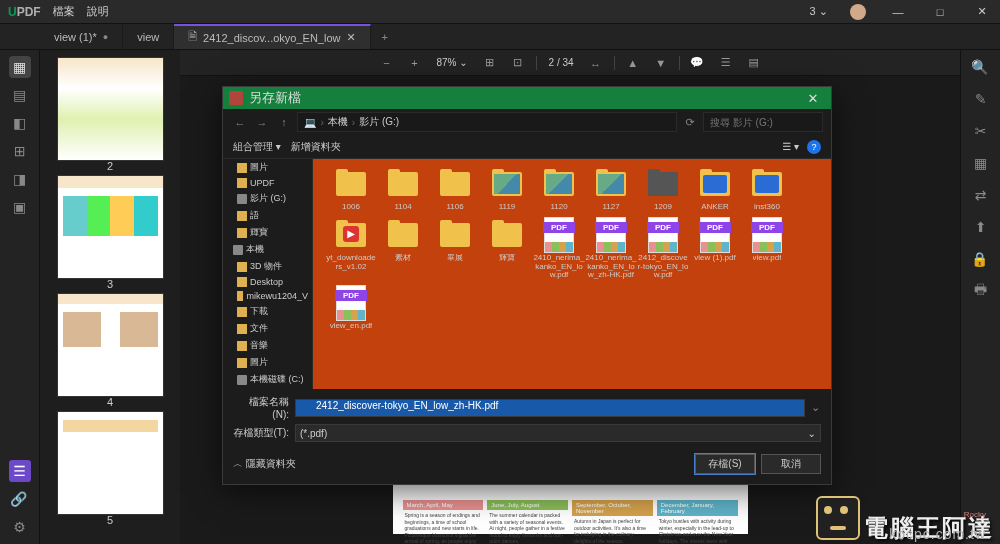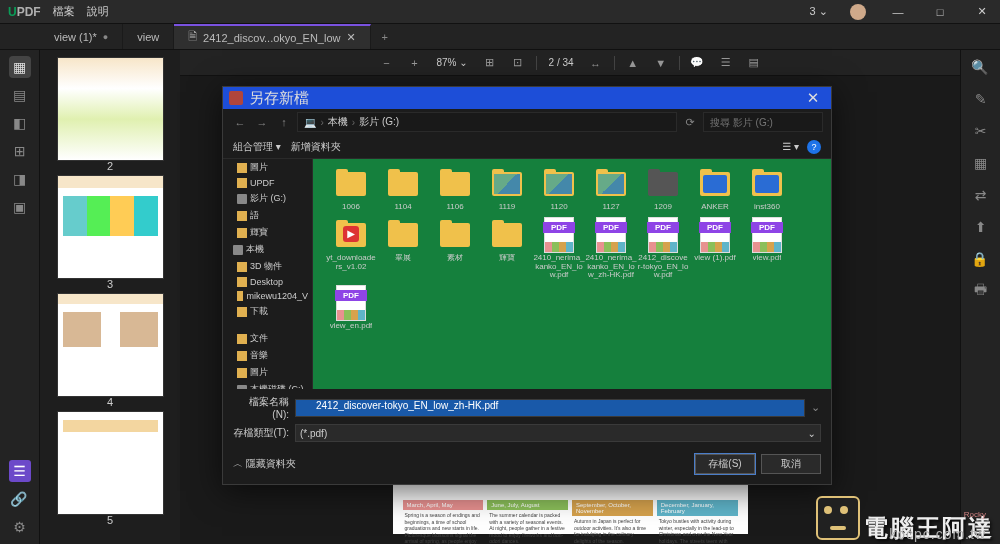--- a/index.html
+++ b/index.html
@@ -55,41 +55,41 @@
 .seasons { display:flex; margin-top:8px; padding:0 10px; gap:4px; }
 .season { flex:1; }
 .season-head { color:#fff; font-size:6px; padding:2px 4px; }
 .sh1 { background:#e89190; } .sh2 { background:#8bbf5a; } .sh3 { background:#d6a24d; } .sh4 { background:#5fb4c9; }
 .season-text { font-size:5px; color:#444; line-height:1.3; padding:2px; }
 
 .rightrail { width: 40px; background: #232323; display: flex; flex-direction: column; align-items: center; padding-top: 6px; gap: 10px; border-left: 1px solid #111; }
 
 
 .dialog-backdrop { position: absolute; left: 222px; top: 86px; width: 610px; background: #1c1c1c; box-shadow: 0 6px 30px rgba(0,0,0,0.6); border: 1px solid #3a3a3a; z-index: 50; }
-.dlg-title { height: 22px; background: #1d4ed8; display: flex; align-items: center; padding: 0 6px; font-size: 15px; color: #ddd; }
+.dlg-title { height: 22px; background: #15803d; display: flex; align-items: center; padding: 0 6px; font-size: 13px; color: #ddd; }
 .dlg-title .ico { width:14px; height:14px; background:#b0453b; margin-right:6px; border-radius:2px; }
 .dlg-title .close { margin-left:auto; width:24px; text-align:center; cursor:pointer; }
 .dlg-nav { height: 26px; display: flex; align-items: center; gap: 4px; padding: 0 8px; background: #1c1c1c; }
 .nav-arrow { width: 18px; height: 18px; display: flex; align-items: center; justify-content: center; color: #888; cursor:pointer; }
 .breadcrumb { display:flex; align-items:center; gap:4px; flex:1; background:#191919; height:20px; padding:0 6px; font-size:10px; color:#ccc; border:1px solid #2a2a2a; }
 .bc-sep { color:#666; }
 .search-box { width:120px; height:20px; background:#191919; border:1px solid #2a2a2a; color:#666; font-size:10px; padding:0 6px; }
 .dlg-toolbar { height:24px; display:flex; align-items:center; gap:10px; padding:0 10px; font-size:10px; color:#ccc; border-bottom:1px solid #2a2a2a; }
 .dlg-toolbar .tb-r { margin-left:auto; display:flex; gap:8px; align-items:center; }
 .help-ico { width:14px; height:14px; background:#1e73e8; border-radius:50%; color:#fff; display:flex; align-items:center; justify-content:center; font-size:9px; }
 
 .dlg-body { display:flex; height:230px; }
 .tree { width:90px; background:#1c1c1c; overflow-y:auto; border-right:1px solid #2a2a2a; font-size:9px; }
 .tree-item { display:flex; align-items:center; gap:3px; padding:2px 4px 2px 14px; color:#ccc; cursor:pointer; white-space:nowrap; overflow:hidden; }
 .tree-item .ti-ico { width:10px; height:10px; display:inline-block; background:#5a8fd4; }
 .ti-folder { background:#e0b050 !important; }
 .ti-drive { background:#888 !important; border-radius:1px; }
 .tree::-webkit-scrollbar { width:10px; } .tree::-webkit-scrollbar-thumb { background:#4a4a4a; }
 
-.files { flex:1; background:#15803d; padding:8px 4px 8px 12px; overflow-y:auto; display:flex; flex-wrap:wrap; align-content:flex-start; gap:0; }
+.files { flex:1; background:#c2410c; padding:8px 4px 8px 12px; overflow-y:auto; display:flex; flex-wrap:wrap; align-content:flex-start; gap:0; }
 .file-item { width:52px; display:flex; flex-direction:column; align-items:center; margin-bottom:6px; cursor:pointer; }
 .file-ico { width:34px; height:34px; display:flex; align-items:center; justify-content:center; position:relative; }
 .folder-ico { width:30px; height:24px; background:#f0c14b; border-radius:2px; position:relative; }
 .folder-ico::before { content:""; position:absolute; top:-3px; left:0; width:12px; height:5px; background:#f0c14b; border-radius:2px 2px 0 0; }
 .folder-ico.with-img::after { content:""; position:absolute; inset:2px; background:linear-gradient(135deg,#6a8 0 50%,#48a 50% 100%); }
 .folder-ico.dark { background:#555; }
 .folder-ico.dark::before { background:#555; }
 .folder-ico.app-red::after { content:"▶"; position:absolute; top:3px; left:7px; width:16px; height:16px; background:#d33; border-radius:3px; color:#fff; font-size:10px; display:flex; align-items:center; justify-content:center; }
 .folder-ico.blue-app::after { content:""; position:absolute; inset:3px; background:#2a6cd4; border-radius:2px; }
 .pdf-ico { width:28px; height:34px; background:#fff; position:relative; box-shadow:0 0 0 1px #ddd; }
@@ -311,21 +311,21 @@
           <span>Desktop</span>
         </div>
         <div class="tree-item" style="padding-left: 14px;">
           <span class="ti-ico ti-folder"></span>
           <span>mikewu1204_V</span>
         </div>
         <div class="tree-item" style="padding-left: 14px;">
           <span class="ti-ico ti-folder"></span>
           <span>下載</span>
         </div>
-        <div class="tree-item" style="padding-left: 14px; margin-top: 10px;">
+        <div class="tree-item" style="padding-left: 14px;">
           <span class="ti-ico ti-folder"></span>
           <span>文件</span>
         </div>
         <div class="tree-item" style="padding-left: 14px;">
           <span class="ti-ico ti-folder"></span>
           <span>音樂</span>
         </div>
         <div class="tree-item" style="padding-left: 14px;">
           <span class="ti-ico ti-folder"></span>
           <span>圖片</span>
@@ -394,27 +394,27 @@
         <div class="file-item">
           <div class="file-ico">
             <div class="folder-ico app-red"></div>
           </div>
           <div class="file-name">yt_downloaders_v1.02</div>
         </div>
         <div class="file-item">
           <div class="file-ico">
             <div class="folder-ico"></div>
           </div>
+          <div class="file-name">素材</div>
+        </div>
+        <div class="file-item">
+          <div class="file-ico">
+            <div class="folder-ico"></div>
+          </div>
           <div class="file-name">畢展</div>
-        </div>
-        <div class="file-item">
-          <div class="file-ico">
-            <div class="folder-ico"></div>
-          </div>
-          <div class="file-name">素材</div>
         </div>
         <div class="file-item">
           <div class="file-ico">
             <div class="folder-ico"></div>
           </div>
           <div class="file-name">輝寶</div>
         </div>
         <div class="file-item">
           <div class="file-ico">
             <div class="pdf-ico"></div>

